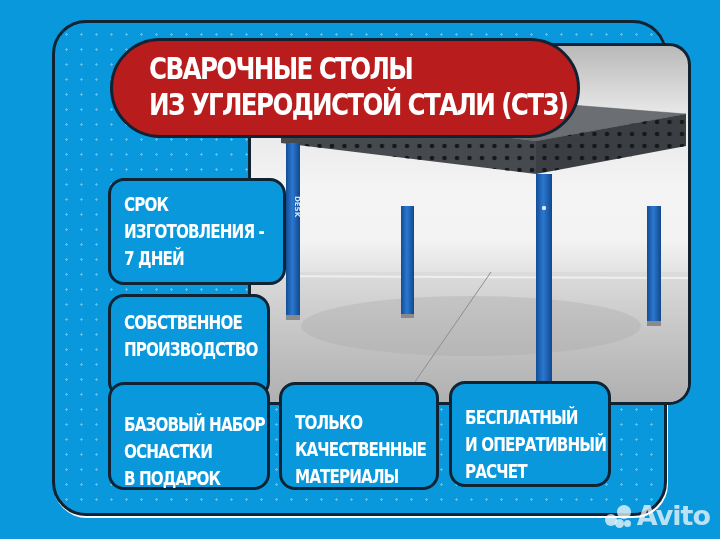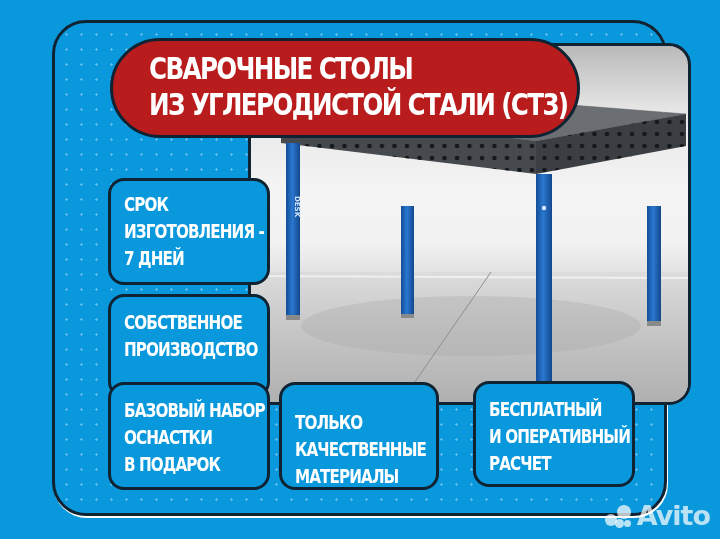--- a/index.html
+++ b/index.html
@@ -64,25 +64,25 @@
     font-family: "DejaVu Sans", sans-serif;
     font-weight: bold;
     font-size: 20px;
     line-height: 27px;
     letter-spacing: -1.2px;
     transform: scaleX(0.76);
     transform-origin: left center;
     white-space: nowrap;
     text-transform: uppercase;
   }
-  .b1 { left: 108px; top: 178px; width: 162px; height: 107px; }
+  .b1 { left: 108px; top: 178px; width: 178px; height: 107px; }
   .b2 { left: 108px; top: 294px; width: 162px; height: 104px; padding-top: 12px; }
-  .b3 { left: 108px; top: 382px; width: 162px; height: 108px; padding-top: 12px; }
+  .b3 { left: 108px; top: 382px; width: 162px; height: 108px; padding-top: 26px; }
   .b4 { left: 279px; top: 382px; width: 160px; height: 108px; padding-top: 24px; }
-  .b5 { left: 449px; top: 381px; width: 162px; height: 106px; padding-top: 12px; margin-left: 24px; }
+  .b5 { left: 449px; top: 381px; width: 162px; height: 106px; padding-top: 20px; }
   .watermark {
     position: absolute;
     right: 10px; bottom: 8px;
     display: flex; align-items: center; gap: 4px;
     color: rgba(255,255,255,0.72);
     font-family: "DejaVu Sans", sans-serif;
     font-weight: bold;
     font-size: 27px;
     letter-spacing: -1px;
   }

